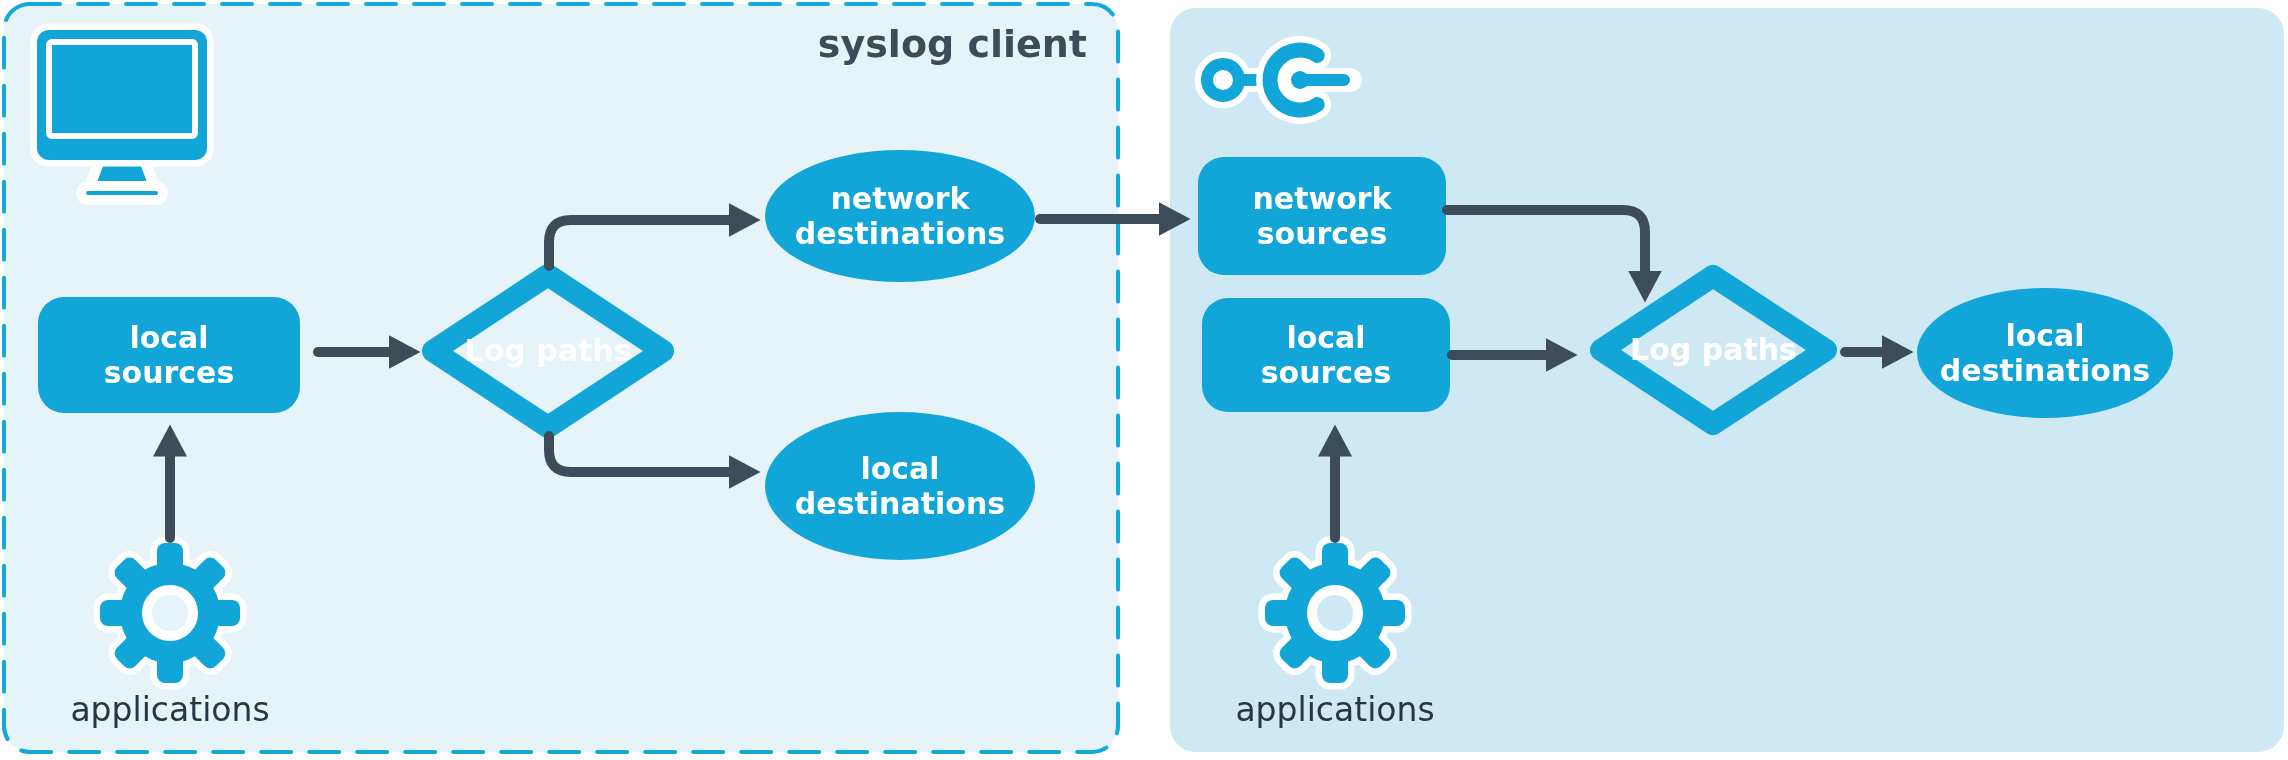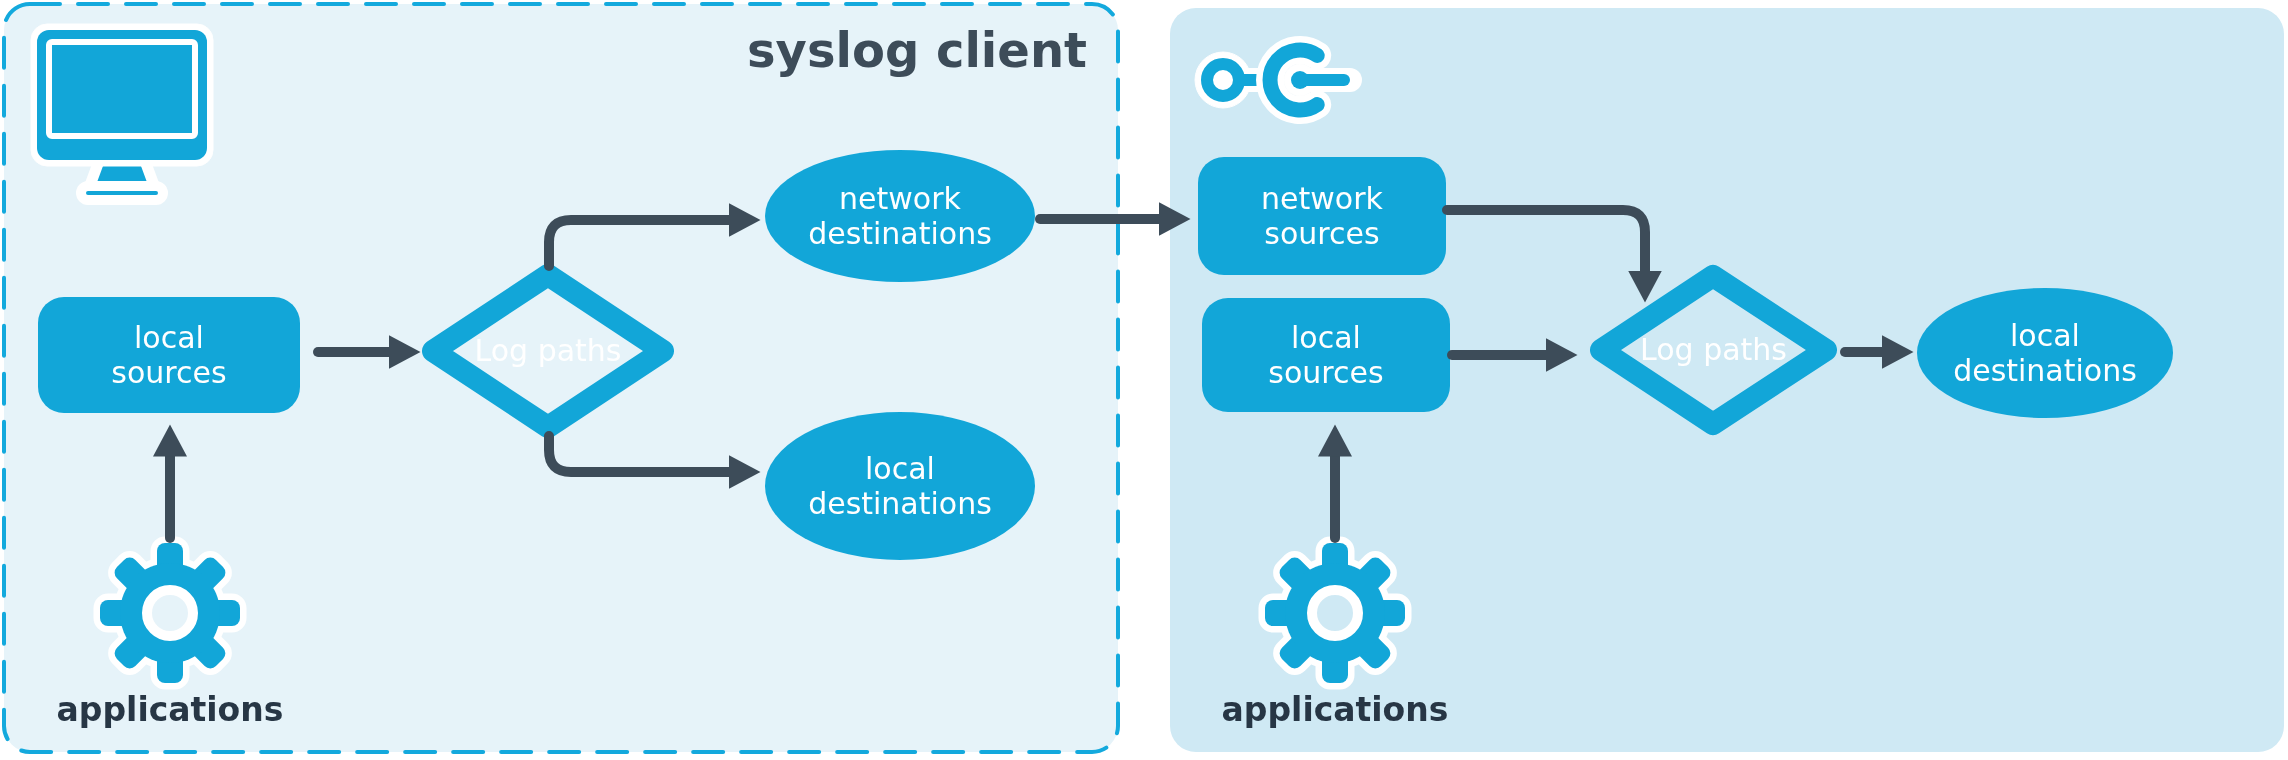--- a/index.html
+++ b/index.html
@@ -19,26 +19,26 @@
   .panel-client{fill:var(--panel-client-bg);stroke:var(--panel-border-blue);stroke-width:4;stroke-dasharray:30 18;stroke-linecap:round;}
   .panel-server{fill:var(--panel-server-bg);}
   .arrow{stroke:var(--arrow-dark);stroke-width:10;fill:none;stroke-linecap:round;stroke-linejoin:round;}
   .arrowhead{fill:var(--arrow-dark);}
   .hole-client{fill:var(--panel-client-bg);stroke:#ffffff;stroke-width:10;}
   .hole-server{fill:var(--panel-server-bg);stroke:#ffffff;stroke-width:10;}
   
   .node-label{
     position:absolute;display:flex;align-items:center;justify-content:center;
     text-align:center;white-space:pre-line;
-    color:var(--node-text,#fff);font-weight:normal;font-size:30px;line-height:1.17;
+    color:var(--node-text,#fff);font-weight:bold;font-size:30px;line-height:1.17;
   }
-  .title{position:absolute;font-weight:bold;font-size:48px;text-align:right;width:490px;}
+  .title{position:absolute;font-weight:bold;font-size:38px;text-align:right;width:490px;}
   .title-client{color:var(--title-client);}
   .title-server{color:var(--title-server);}
-  .apps-label{position:absolute;font-weight:bold;font-size:33px;text-align:center;width:260px;color:var(--apps-label);}
+  .apps-label{position:absolute;font-weight:normal;font-size:33px;text-align:center;width:260px;color:var(--apps-label);}
 </style>
 </head>
 <body>
 
 <div class="stage">
 
   <svg width="2288" height="760" viewBox="0 0 2288 760">
     <defs>
       <marker id="ah" markerUnits="strokeWidth" markerWidth="3.4" markerHeight="3.4" refX="0.15" refY="1.7" orient="auto">
         <path d="M0,0 L3.2,1.7 L0,3.4 Z" class="arrowhead"></path>

